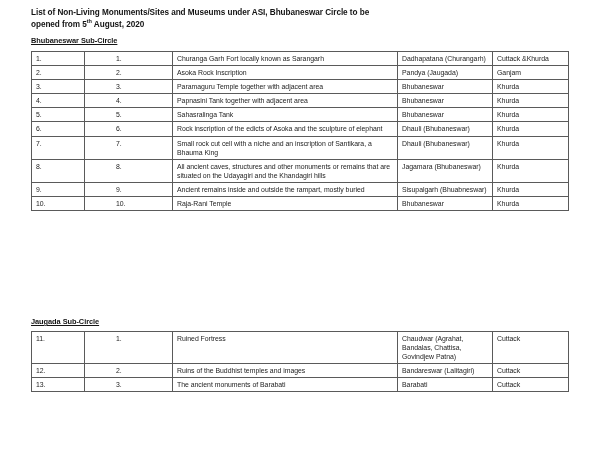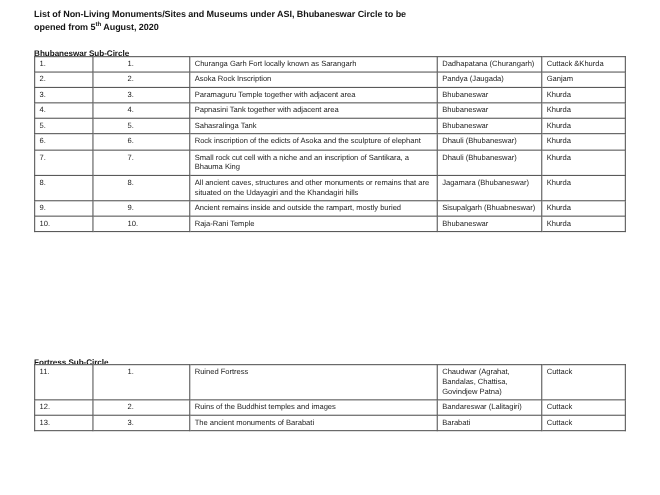--- a/index.html
+++ b/index.html
@@ -40,21 +40,20 @@
     line-height: 0;
   }
   .sub-heading {
     position: absolute;
     left: 31px;
     font-size: 7.4px;
     font-weight: bold;
     text-decoration: underline;
     color: #141414;
     letter-spacing: -0.05px;
-    margin-top: 8px;
   }
   #sub-heading-bbsr { top: 36px; }
   #sub-heading-cuttack { top: 317px; }
 
   table.reg {
     position: absolute;
     left: 31px;
     border-collapse: collapse;
     table-layout: fixed;
     width: 537px;
@@ -190,21 +189,21 @@
         <td class="c-no">
             <div class="inner">10.</div>
           </td>
         <td class="c-name">Raja-Rani Temple</td>
         <td class="c-loc">Bhubaneswar</td>
         <td class="c-dist">Khurda</td>
       </tr>
     </tbody>
   </table>
 
-  <div class="sub-heading" id="sub-heading-cuttack">Fortress Sub-Circle</div>
+  <div class="sub-heading" id="sub-heading-cuttack">Jaugada Sub-Circle</div>
 
   <table class="reg" id="table-cuttack">
     <colgroup>
       <col class="c-sl">
         <col class="c-no">
         <col class="c-name">
         <col class="c-loc">
         <col class="c-dist">
     </colgroup>
     <tbody>

